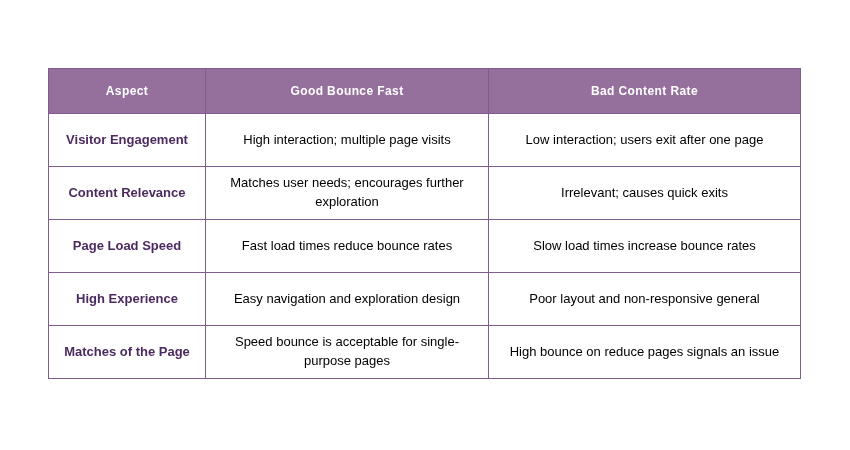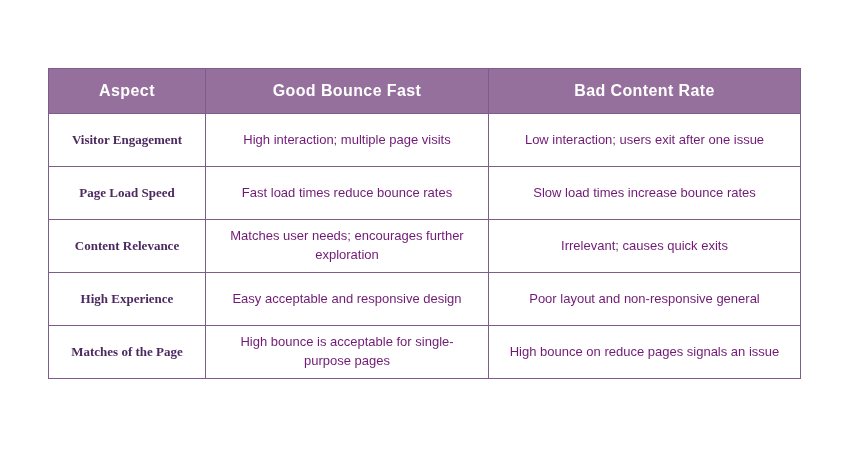--- a/index.html
+++ b/index.html
@@ -29,38 +29,37 @@
   table.bounce-table td {
     border: 1px solid #7e5c8c;
     text-align: center;
     vertical-align: middle;
     padding: 4px 14px;
     box-sizing: border-box;
   }
   table.bounce-table thead th {
     background: #96709d;
     color: #ffffff;
-    font-size: 16px;
+    font-size: 12px;
     font-weight: bold;
     letter-spacing: 0.4px;
     height: 45px;
   }
   table.bounce-table tbody td {
     background: #ffffff;
     height: 53px;
     font-size: 13px;
     line-height: 1.45;
   }
   table.bounce-table tbody td.aspect-cell {
     color: #4c2a60;
     font-weight: bold;
-    font-family: Liberation Serif, serif;
   }
   table.bounce-table tbody td.value-cell {
-    color: #701a75;
+    color: #000000;
     text-align: center;
   }
   .col-aspect { width: 157px; }
   .col-good   { width: 283px; }
   .col-bad    { width: 312px; }
 </style>
 </head>
 <body>
 
 <div class="stage">
@@ -74,37 +73,37 @@
       <tr>
         <th>Aspect</th>
         <th>Good Bounce Fast</th>
         <th>Bad Content Rate</th>
       </tr>
     </thead>
     <tbody>
       <tr>
         <td class="aspect-cell">Visitor Engagement</td>
         <td class="value-cell">High interaction; multiple page visits</td>
-        <td class="value-cell">Low interaction; users exit after one issue</td>
+        <td class="value-cell">Low interaction; users exit after one page</td>
+      </tr>
+      <tr>
+        <td class="aspect-cell">Content Relevance</td>
+        <td class="value-cell">Matches user needs; encourages further exploration</td>
+        <td class="value-cell">Irrelevant; causes quick exits</td>
       </tr>
       <tr>
         <td class="aspect-cell">Page Load Speed</td>
         <td class="value-cell">Fast load times reduce bounce rates</td>
         <td class="value-cell">Slow load times increase bounce rates</td>
       </tr>
       <tr>
-        <td class="aspect-cell">Content Relevance</td>
-        <td class="value-cell">Matches user needs; encourages further exploration</td>
-        <td class="value-cell">Irrelevant; causes quick exits</td>
-      </tr>
-      <tr>
         <td class="aspect-cell">High Experience</td>
-        <td class="value-cell">Easy acceptable and responsive design</td>
+        <td class="value-cell">Easy navigation and exploration design</td>
         <td class="value-cell">Poor layout and non-responsive general</td>
       </tr>
       <tr>
         <td class="aspect-cell">Matches of the Page</td>
-        <td class="value-cell">High bounce is acceptable for single-purpose pages</td>
+        <td class="value-cell">Speed bounce is acceptable for single-purpose pages</td>
         <td class="value-cell">High bounce on reduce pages signals an issue</td>
       </tr>
     </tbody>
   </table>
 </div>
 
 </body></html>

